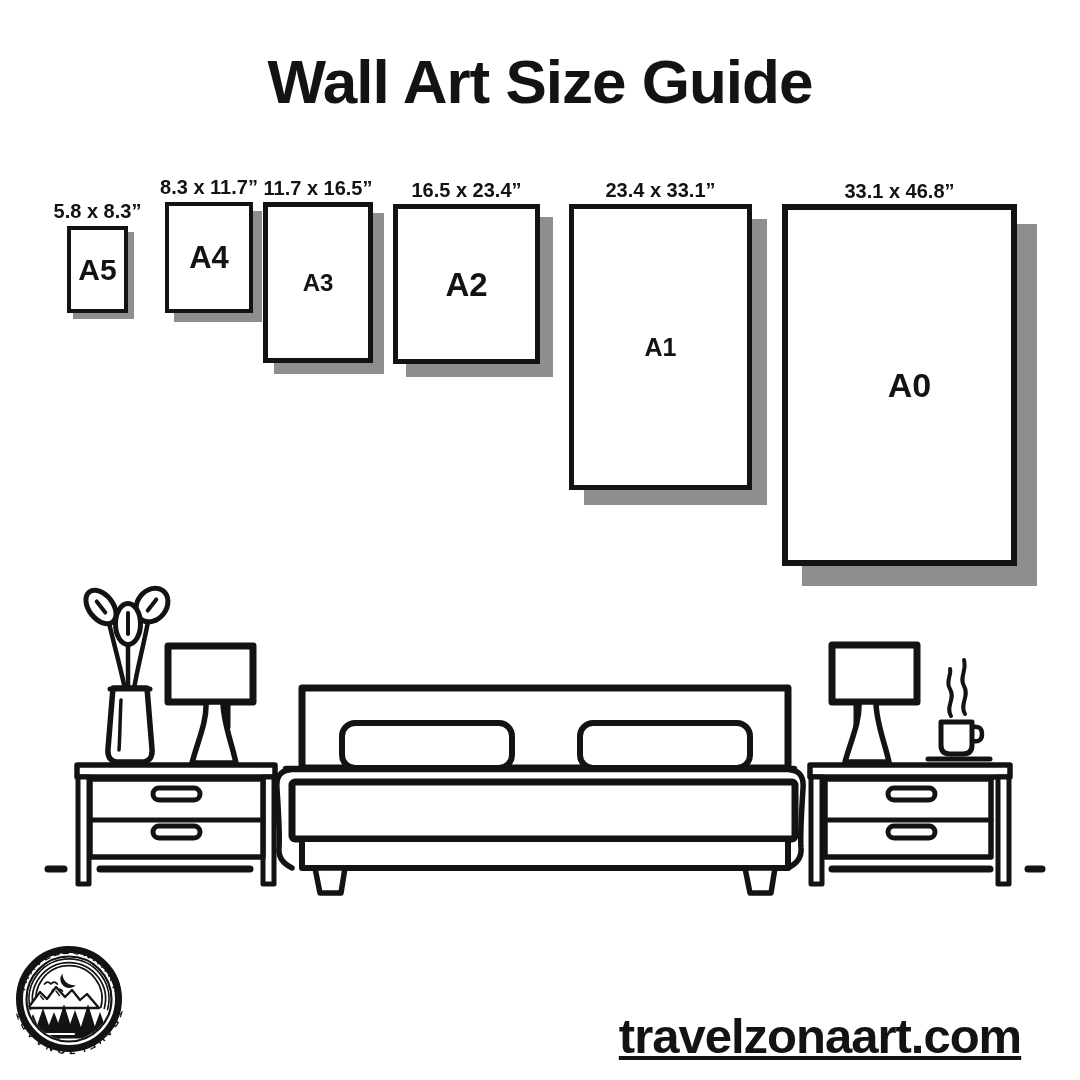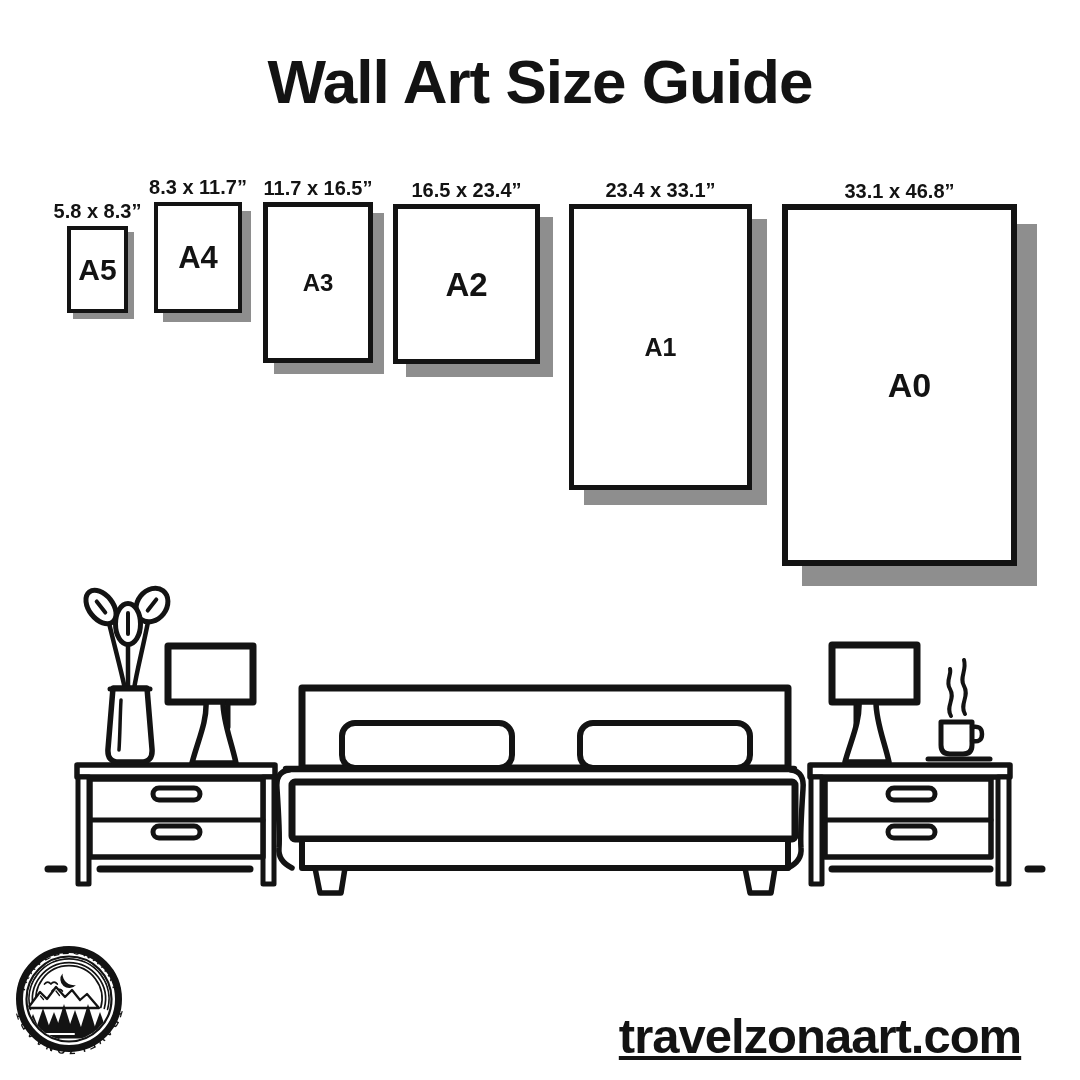--- a/index.html
+++ b/index.html
@@ -29,21 +29,21 @@
 
 <div class="canvas">
 
   <h1 class="title">Wall Art Size Guide</h1>
 
   <div id="frames">
       <div class="frame" style="left: 67px; top: 203px; width: 61px; height: 87px; border-width: 4px; box-shadow: rgb(142, 142, 142) 6px 6px 0px 0px; margin-top: 23px;">
       <div class="dims">5.8 x 8.3”</div>
       <div class="code" style="font-size: 30px;">A5</div>
     </div>
-      <div class="frame" style="left: 154px; top: 202px; width: 88px; height: 111px; border-width: 4px; box-shadow: rgb(142, 142, 142) 9px 9px 0px 0px;">
+      <div class="frame" style="left: 165px; top: 202px; width: 88px; height: 111px; border-width: 4px; box-shadow: rgb(142, 142, 142) 9px 9px 0px 0px;">
       <div class="dims">8.3 x 11.7”</div>
       <div class="code" style="font-size: 31px;">A4</div>
     </div>
       <div class="frame" style="left: 263px; top: 202px; width: 110px; height: 161px; border-width: 5px; box-shadow: rgb(142, 142, 142) 11px 11px 0px 0px;">
       <div class="dims">11.7 x 16.5”</div>
       <div class="code" style="font-size: 24px;">A3</div>
     </div>
       <div class="frame" style="left: 393px; top: 204px; width: 147px; height: 160px; border-width: 5px; box-shadow: rgb(142, 142, 142) 13px 13px 0px 0px;">
       <div class="dims">16.5 x 23.4”</div>
       <div class="code" style="font-size: 33px;">A2</div>

